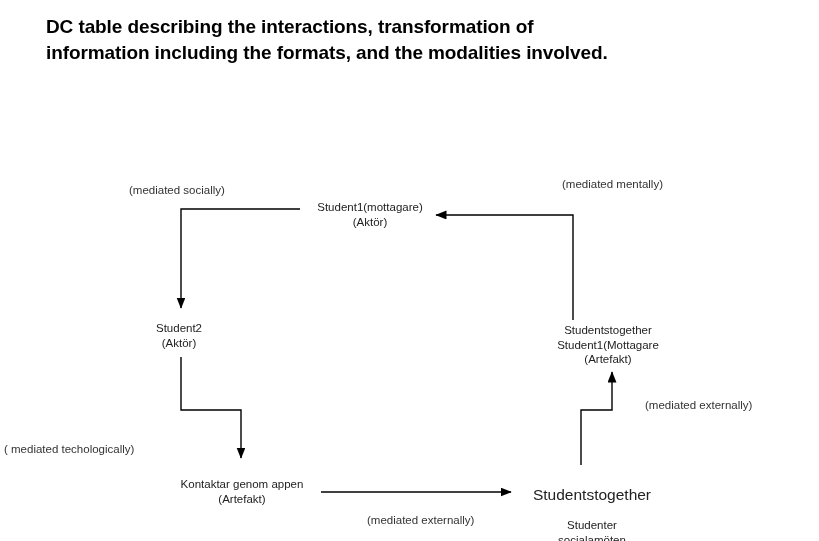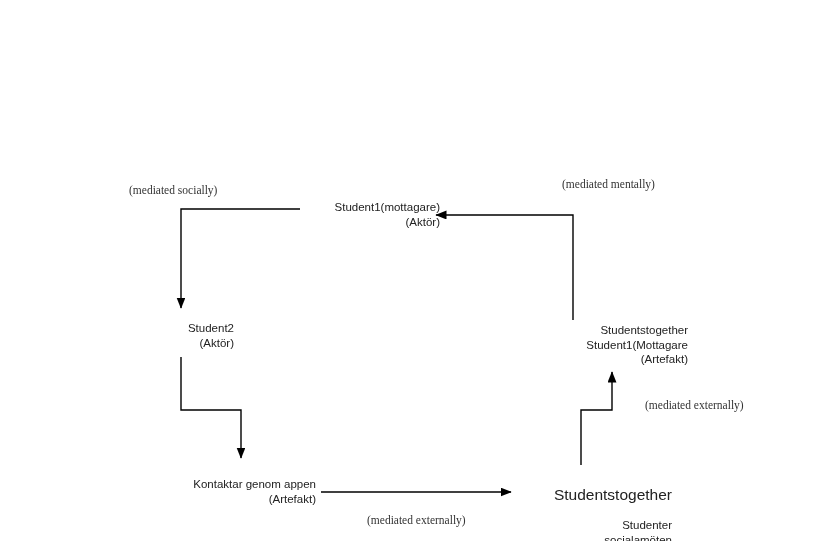--- a/index.html
+++ b/index.html
@@ -34,66 +34,67 @@
   }
   #canvas {
     position: absolute;
     left: 0;
     top: 0;
     width: 819px;
     height: 541px;
   }
   .node {
     position: absolute;
-    text-align: right;
+    text-align: center;
     font-size: 11.5px;
     line-height: 14.5px;
     color: #222222;
     white-space: pre-line;
   }
   .mlabel {
     position: absolute;
     font-size: 11.5px;
     line-height: 14px;
     color: #333333;
     white-space: nowrap;
-    font-family: Liberation Serif, serif;
   }
   .node-head {
     display: block;
     font-size: 15.5px;
     line-height: 19px;
     color: #222222;
   }
   .node-sub {
     display: block;
     font-size: 11.5px;
     line-height: 14.5px;
     white-space: pre-line;
   }
 
   
   #node-student1      { left: 300px; top: 200px; width: 140px; }
   #node-student2      { left: 124px; top: 321px; width: 110px; }
   #node-stogether-art { left: 528px; top: 323px; width: 160px; }
-  #node-kontaktar     { left: 144px; top: 477px; width: 172px; }
+  #node-kontaktar     { left: 156px; top: 477px; width: 172px; }
   #node-stogether-big { left: 512px; top: 470px; width: 160px; }
 
   
   #lbl-socially      { left: 129px; top: 183px; }
   #lbl-mentally      { left: 562px; top: 177px; }
   #lbl-tech          { left: 4px;   top: 442px; }
   #lbl-ext-right     { left: 645px; top: 398px; }
   #lbl-ext-bottom    { left: 367px; top: 513px; }
 </style>
 </head>
 <body>
 
 <div id="page">
 
+  <div id="title">DC table describing the interactions, transformation of
+information including the formats, and the modalities involved.</div>
 
   <svg id="canvas" viewBox="0 0 819 541" width="819" height="541" xmlns="http://www.w3.org/2000/svg">
     <defs>
       <marker id="arrow-end" markerWidth="9" markerHeight="9" refX="7.5" refY="3.2" orient="auto" markerUnits="strokeWidth">
         <path d="M0,0 L8,3.2 L0,6.4 z" fill="#000000"></path>
       </marker>
     </defs>
 
     <g>
       <path d="M300,209 L181,209 L181,308" fill="none" stroke="#000000" stroke-width="1.4" marker-end="url(#arrow-end)"></path>
@@ -133,18 +134,19 @@
     <span class="node-head">Studentstogether</span>
     <span class="node-sub">Studenter
 socialamöten
 (Artefakt)</span>
   </div>
 
   <div class="mlabel" id="lbl-socially">(mediated socially)</div>
 
   <div class="mlabel" id="lbl-mentally">(mediated mentally)</div>
 
+  <div class="mlabel" id="lbl-tech">( mediated techologically)</div>
 
   <div class="mlabel" id="lbl-ext-right">(mediated externally)</div>
 
   <div class="mlabel" id="lbl-ext-bottom">(mediated externally)</div>
 
 </div>
 
 </body></html>

